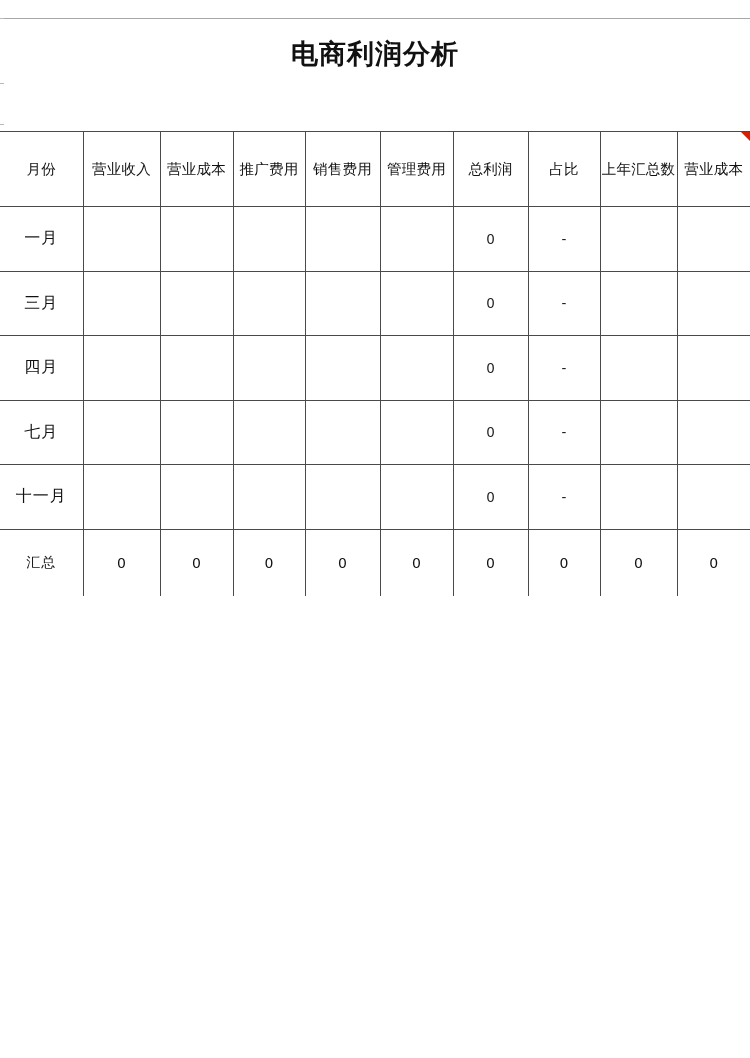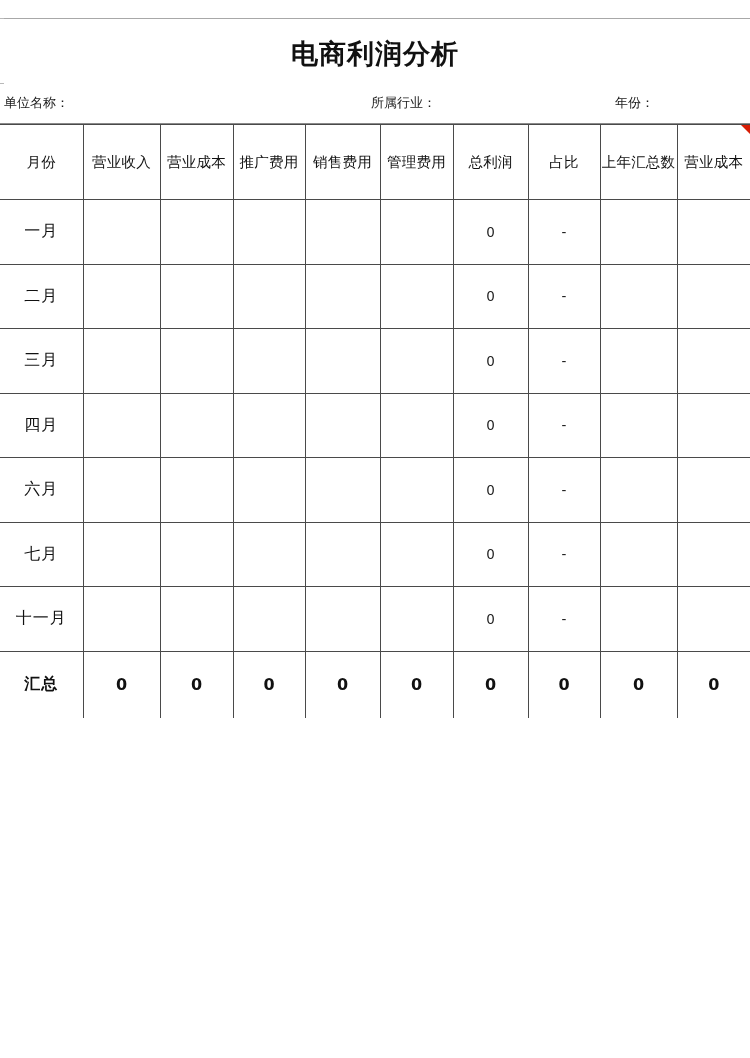--- a/index.html
+++ b/index.html
@@ -87,21 +87,21 @@
     white-space: nowrap;
   }
   .meta-unit     { left: 4px; }
   .meta-industry { left: 371px; }
   .meta-year     { left: 615px; }
 
   
   .grid-wrap {
     position: absolute;
     left: 0;
-    top: 124px;
+    top: 131px;
     width: 750px;
   }
   table.grid {
     border-collapse: collapse;
     table-layout: fixed;
     width: 750px;
     margin: 0;
   }
   table.grid td,
   table.grid th {
@@ -135,22 +135,22 @@
     color: #222222;
   }
   tbody tr.month-row td.mlabel {
     font-size: 16px;
     font-weight: normal;
     color: #111111;
     letter-spacing: 1px;
   }
   tbody tr.total-row td {
     height: 66px;
-    font-weight: bold;
-    font-size: 16px;
+    font-weight: normal;
+    font-size: 14px;
     color: #111111;
     border-bottom: none;
   }
   tbody tr.total-row td.mlabel {
     letter-spacing: 1px;
   }
 
   
   .comment-flag {
     position: absolute;
@@ -171,25 +171,20 @@
 
   <div class="edge-tick" style="top:18px;"></div>
   <div class="edge-tick" style="top:83px;"></div>
   <div class="edge-tick" style="top:124px;"></div>
   <div class="edge-tick" style="top:199px;"></div>
 
   <div class="title-band">
     <div class="doc-title">电商利润分析</div>
   </div>
 
-  <div class="meta-band">
-    <div class="meta-item meta-unit">单位名称：</div>
-    <div class="meta-item meta-industry">所属行业：</div>
-    <div class="meta-item meta-year">年份：</div>
-  </div>
 
   <div class="grid-wrap">
     <table class="grid">
       <colgroup>
         <col style="width:83px;">
         <col style="width:77px;">
         <col style="width:73px;">
         <col style="width:72px;">
         <col style="width:75px;">
         <col style="width:73px;">
@@ -222,57 +217,33 @@
             <td></td>
             <td></td>
             <td></td>
             <td></td>
             <td>0</td>
             <td>-</td>
             <td></td>
             <td></td>
           </tr>
           <tr class="month-row">
-            <td class="mlabel">二月</td>
-            <td></td>
-            <td></td>
-            <td></td>
-            <td></td>
-            <td></td>
-            <td>0</td>
-            <td>-</td>
-            <td></td>
-            <td></td>
-          </tr>
-          <tr class="month-row">
             <td class="mlabel">三月</td>
             <td></td>
             <td></td>
             <td></td>
             <td></td>
             <td></td>
             <td>0</td>
             <td>-</td>
             <td></td>
             <td></td>
           </tr>
           <tr class="month-row">
             <td class="mlabel">四月</td>
-            <td></td>
-            <td></td>
-            <td></td>
-            <td></td>
-            <td></td>
-            <td>0</td>
-            <td>-</td>
-            <td></td>
-            <td></td>
-          </tr>
-          <tr class="month-row">
-            <td class="mlabel">六月</td>
             <td></td>
             <td></td>
             <td></td>
             <td></td>
             <td></td>
             <td>0</td>
             <td>-</td>
             <td></td>
             <td></td>
           </tr>

